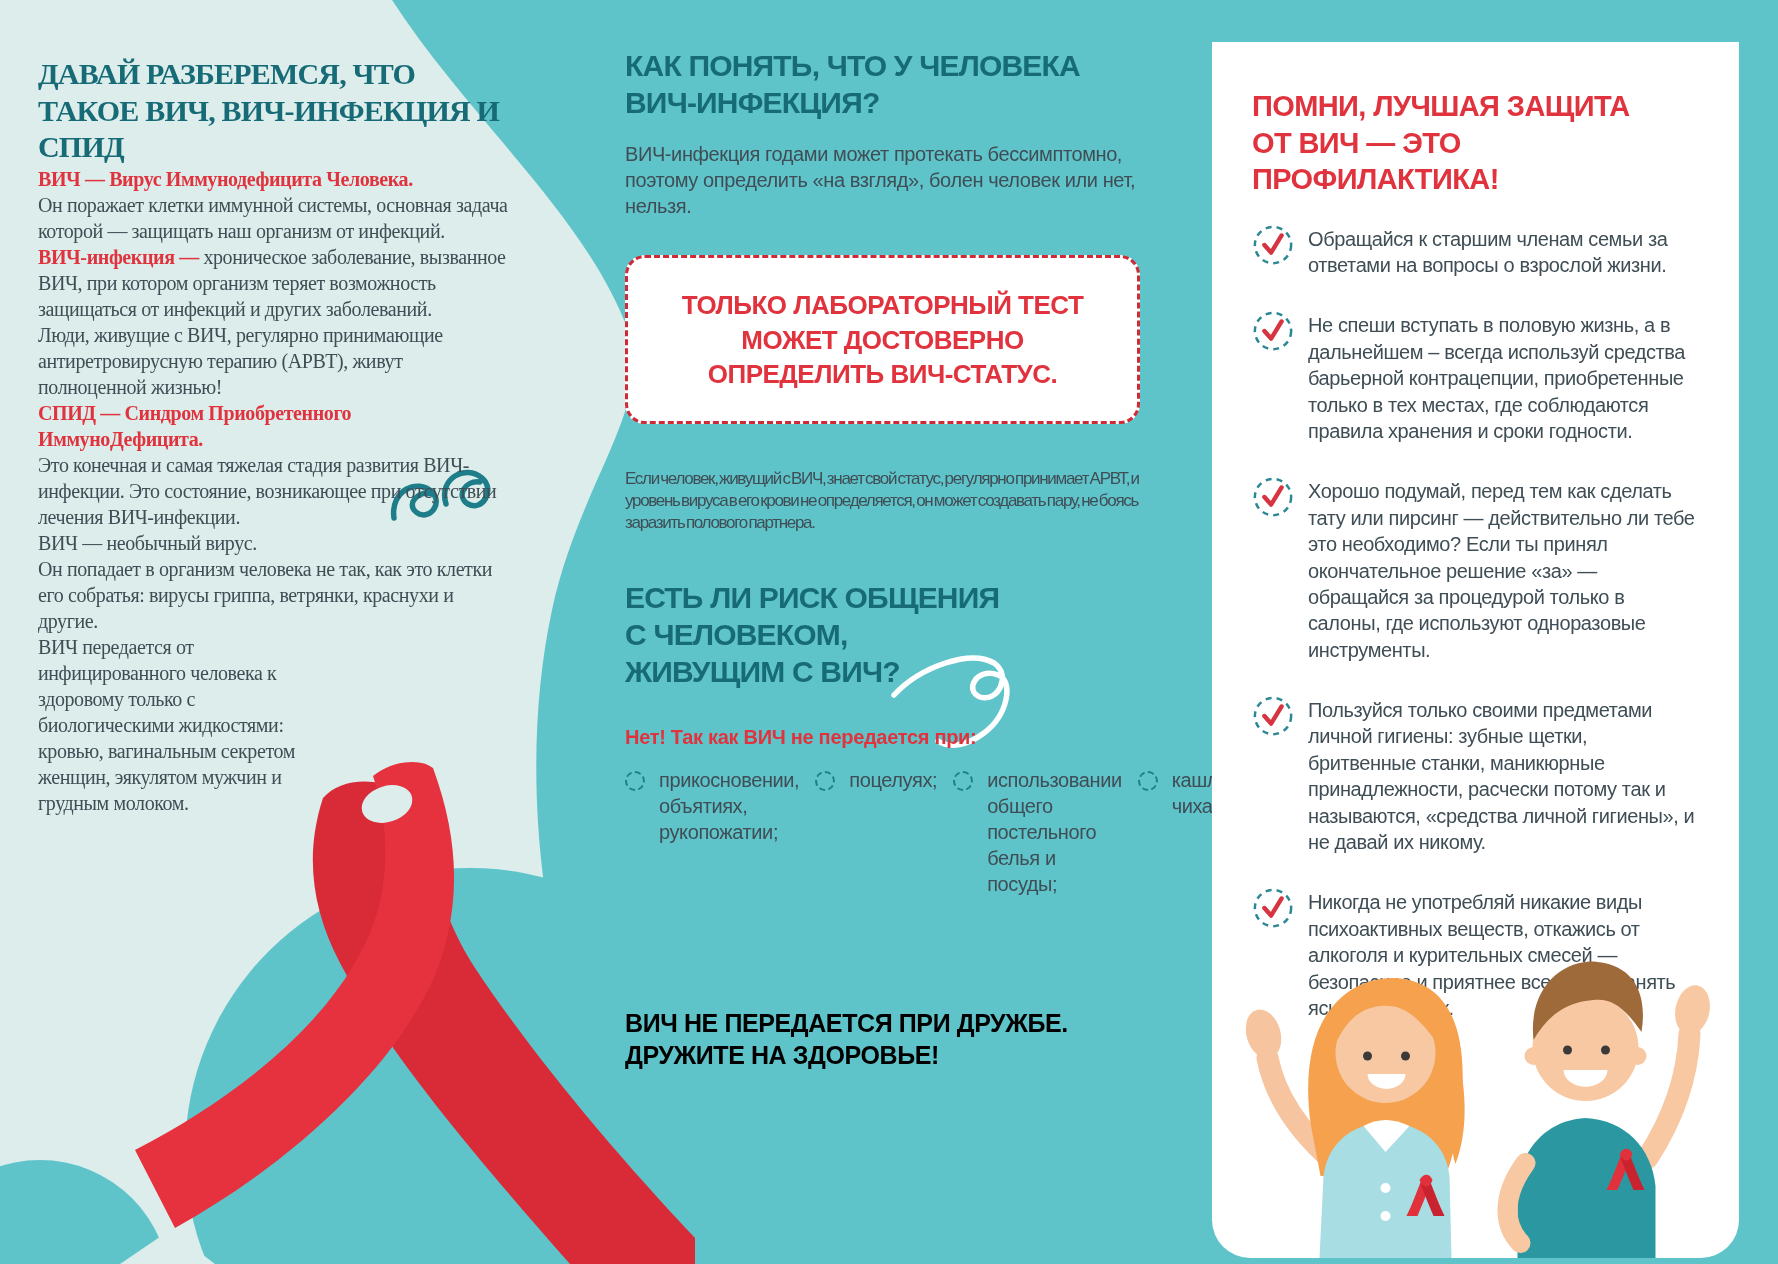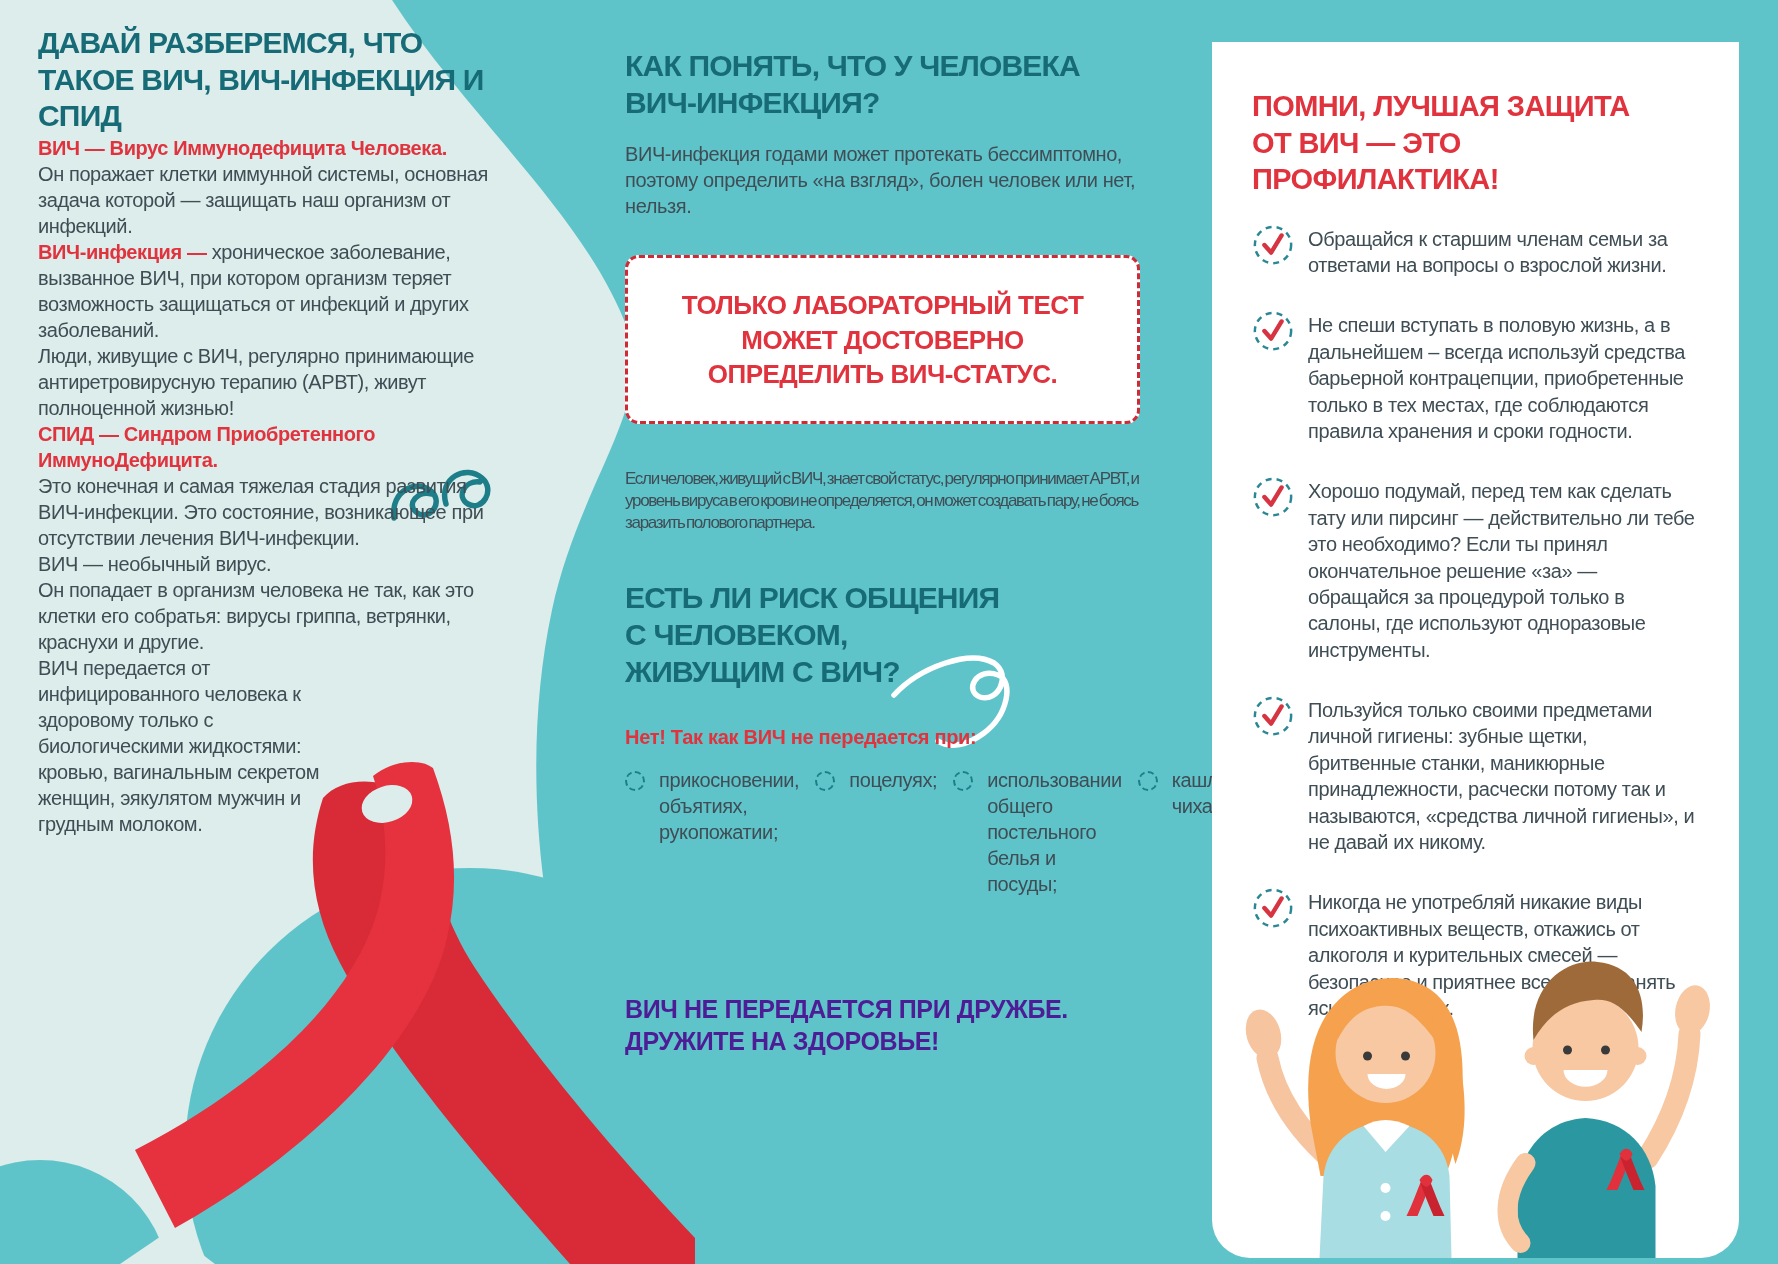--- a/index.html
+++ b/index.html
@@ -20,46 +20,46 @@
   .squiggle-teal{left:388px;top:452px;width:118px;height:102px;}
   .squiggle-white{left:890px;top:645px;width:128px;height:112px;}
   
   .h1{
     font-weight:800;color:#166b77;font-size:30px;line-height:1.22;
     letter-spacing:-0.8px;text-transform:uppercase;
   }
   .body-t{font-size:20px;line-height:1.3;letter-spacing:-0.4px;}
   .lead-red{color:#e0333e;font-weight:700;}
   
-  .col-left{left:38px;top:25px;width:470px;}
+  .col-left{left:38px;top:56px;width:470px;font-family:Liberation Serif, serif;}
   .col-left .sec{margin-top:0;}
   .mt16{margin-top:16px;} .mt48{margin-top:48px;} .mt42{margin-top:42px;}
   .mt40{margin-top:40px;} .mt26{margin-top:26px;}
   .narrow{width:290px;}
   
   .col-mid{left:625px;top:48px;width:515px;}
   .callout{
-    margin-top:36px;background:#ffffff;border:3px dashed #cf2b36;border-radius:14px;
+    margin-top:36px;background:#ffffff;border:3px dashed #cf2b36;border-radius:20px;
     padding:30px 24px;text-align:center;
     color:#e0333e;font-weight:800;font-size:26px;line-height:1.32;letter-spacing:-0.5px;
   }
   .tight{
     margin-top:44px;font-size:17px;line-height:1.3;
     letter-spacing:-1.3px;word-spacing:-2px;
   }
   .mid-title2{margin-top:46px;}
   .mid-title2 .tline{display:block;}
   .red-lead{margin-top:36px;color:#e0333e;font-weight:700;font-size:20px;letter-spacing:-0.3px;}
   .no-list{margin-top:18px;display:flex;flex-direction:row;gap:16px;}
   .no-item{display:grid;grid-template-columns:34px 1fr;align-items:start;}
   .dash-bullet{
     width:16px;height:16px;border:2.4px dashed #1d7e8a;border-radius:50%;
     margin-top:4px;
   }
-  .mid-footer{margin-top:44px;color:#4c1d95;font-weight:800;font-size:25px;
+  .mid-footer{margin-top:58px;color:#000000;font-weight:800;font-size:25px;
     line-height:1.28;letter-spacing:-0.4px;text-transform:uppercase;}
   .mid-footer .tline{display:block;}
   
   .card{
     left:1212px;top:0;width:527px;height:1216px;background:#ffffff;
     border-radius:0 0 38px 38px;overflow:hidden;
     padding:46px 40px 0 40px;box-sizing:border-box;margin-top:42px;
   }
   .card-title{font-weight:800;color:#e0333e;font-size:29px;line-height:1.26;letter-spacing:-0.6px;}
   .card-title .tline{display:block;}

